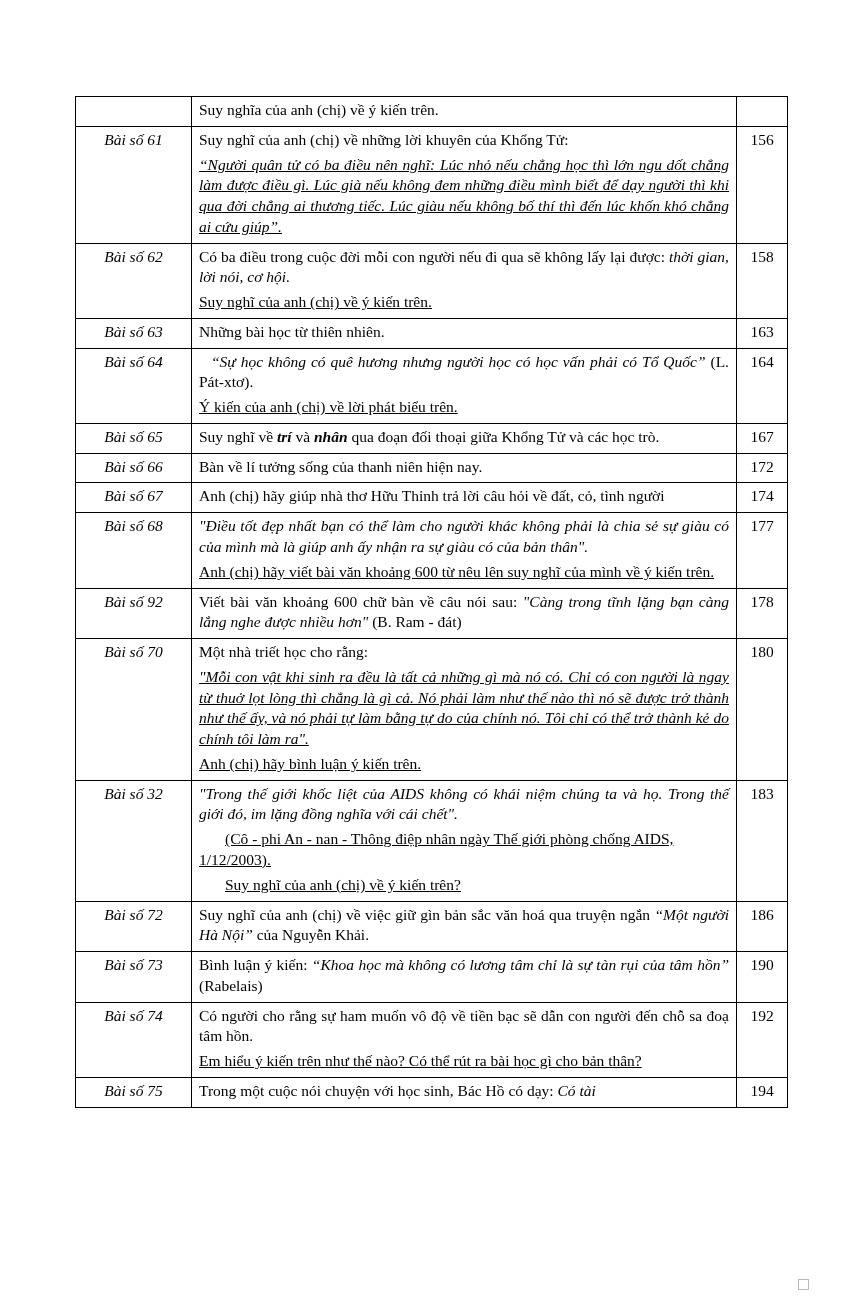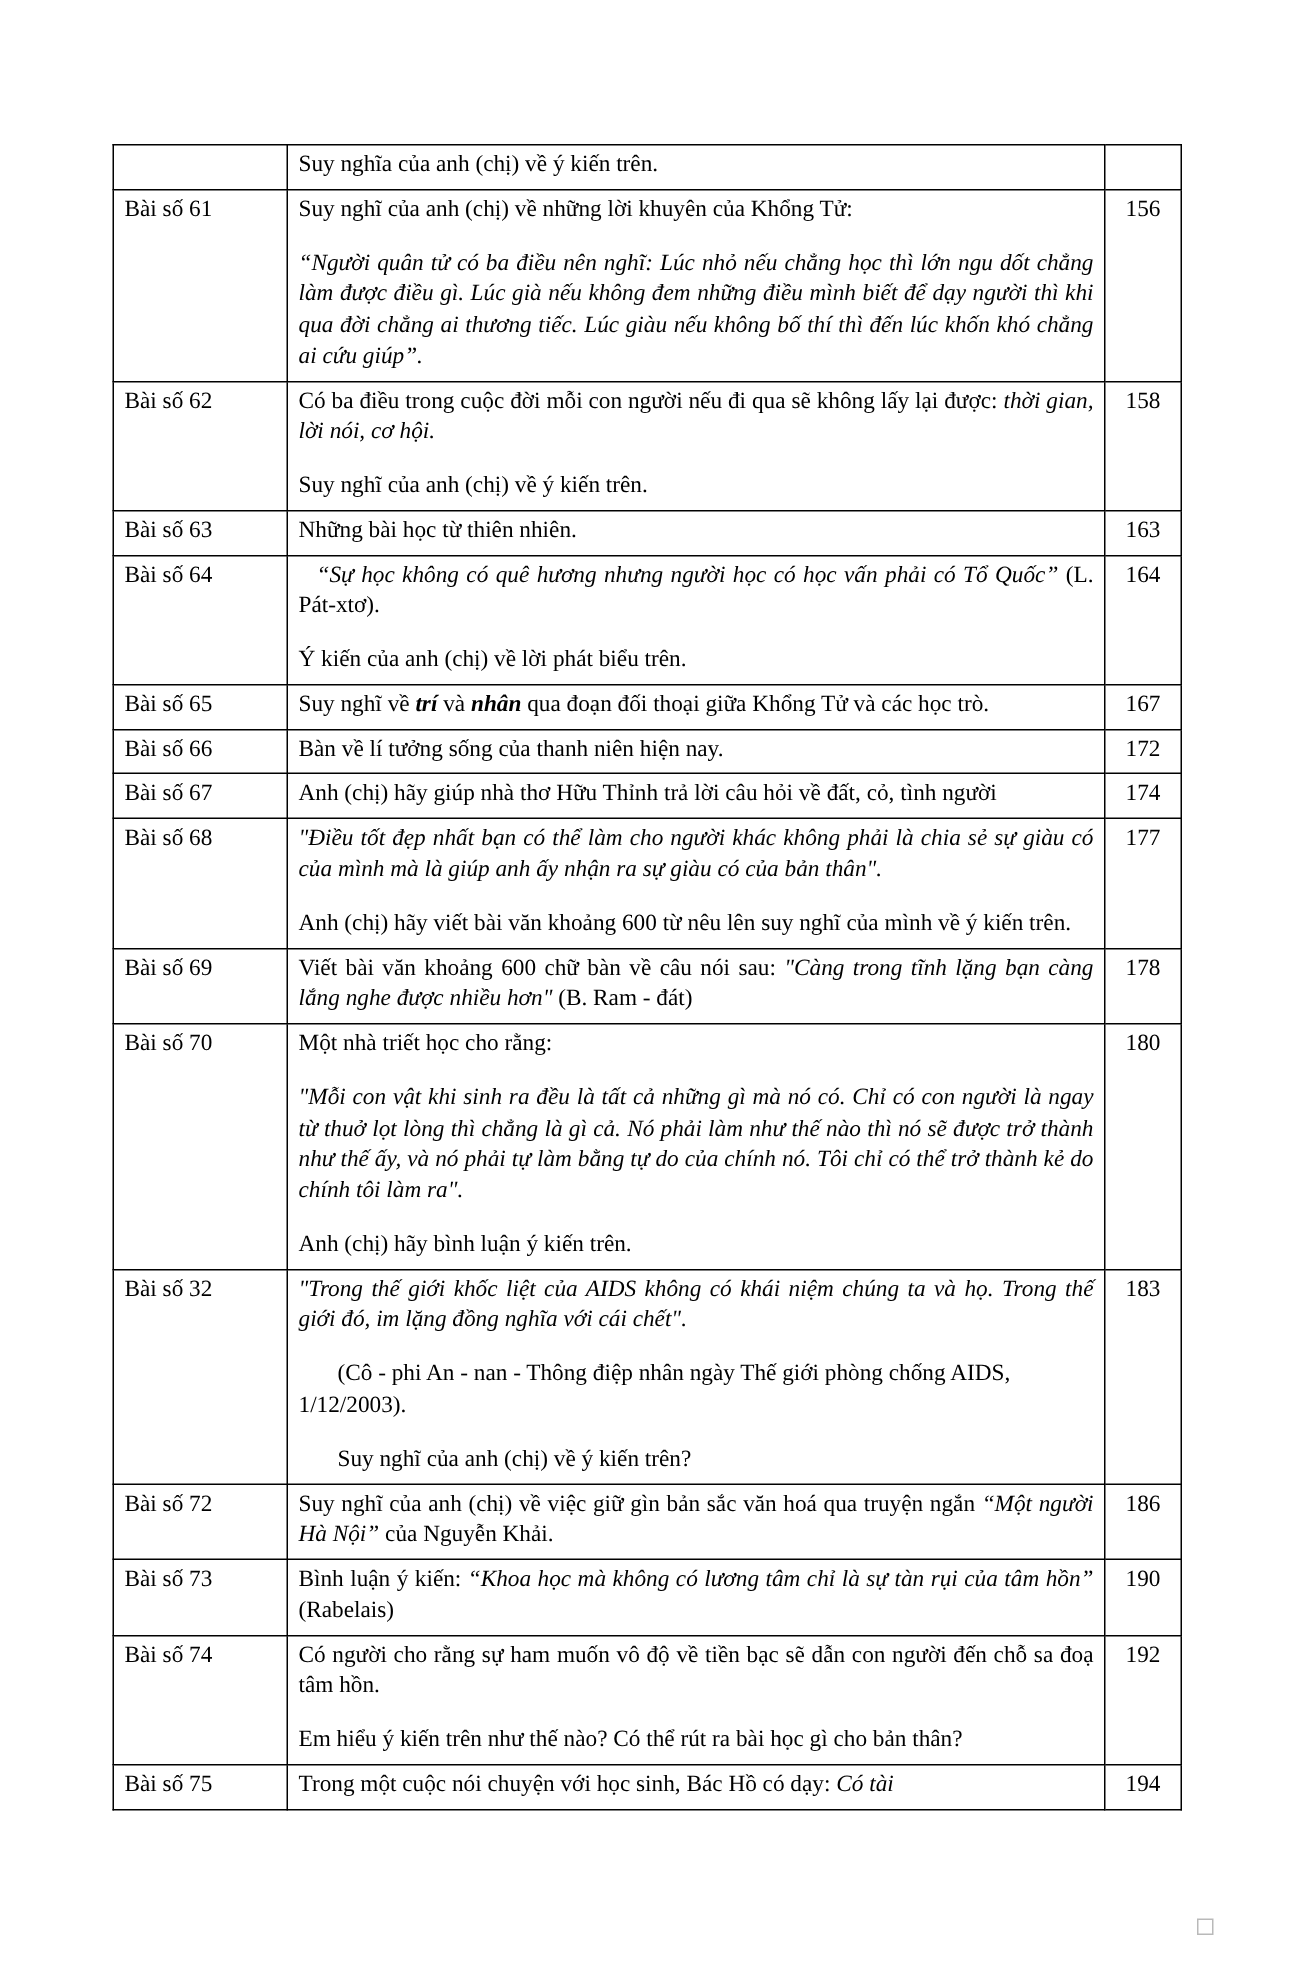--- a/index.html
+++ b/index.html
@@ -35,32 +35,35 @@
     vertical-align: top;
     padding: 3px 7px 5px 7px;
     font-size: 15.5px;
     line-height: 1.34;
   }
   col.c-id { width: 116px; }
   col.c-body { width: 545px; }
   col.c-page { width: 51px; }
 
   .cell-id {
+    text-align: center;
     white-space: nowrap;
+    font-style: italic;
   }
   .cell-page {
     text-align: center;
     white-space: nowrap;
     margin-left: 48px;
   }
   .cell-body p {
     margin: 0;
   }
   .cell-body p + p {
-    margin-top: 15px;
+    margin-top: 4px;
+    text-decoration: underline;
   }
   .i { font-style: italic; }
   .b { font-weight: bold; }
   .just { text-align: justify; }
   .right { text-align: left; }
   .indent { text-indent: 12px; }
   .indent2 { text-indent: 26px; }
   .corner-mark {
     position: absolute;
     right: 52px;
@@ -153,21 +156,21 @@
       <tr>
         <td class="cell-id">Bài số 68</td>
         <td class="cell-body">
           <p class="i just">"Điều tốt đẹp nhất bạn có thể làm cho người khác không phải là chia sẻ sự giàu có của mình mà là giúp anh ấy nhận ra sự giàu có của bản thân".</p>
           <p class="just">Anh (chị) hãy viết bài văn khoảng 600 từ nêu lên suy nghĩ của mình về ý kiến trên.</p>
         </td>
         <td class="cell-page">177</td>
       </tr>
 
       <tr>
-        <td class="cell-id">Bài số 69</td>
+        <td class="cell-id">Bài số 92</td>
         <td class="cell-body">
           <p class="just"><span>Viết bài văn khoảng 600 chữ bàn về câu nói sau: </span><span class="i">"Càng trong tĩnh lặng bạn càng lắng nghe được nhiều hơn"</span><span> (B. Ram - đát)</span></p>
         </td>
         <td class="cell-page">178</td>
       </tr>
 
       <tr>
         <td class="cell-id">Bài số 70</td>
         <td class="cell-body">
           <p>Một nhà triết học cho rằng:</p>

